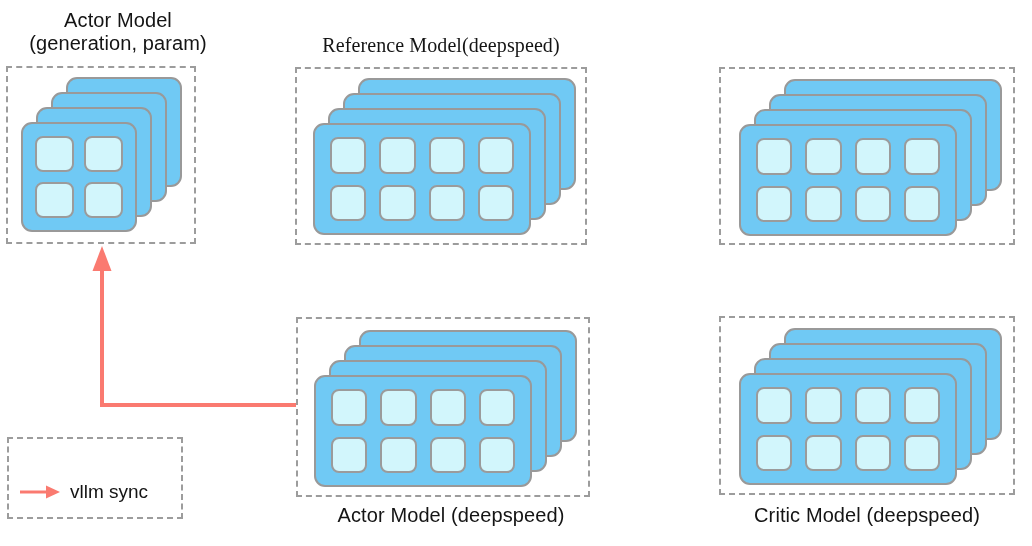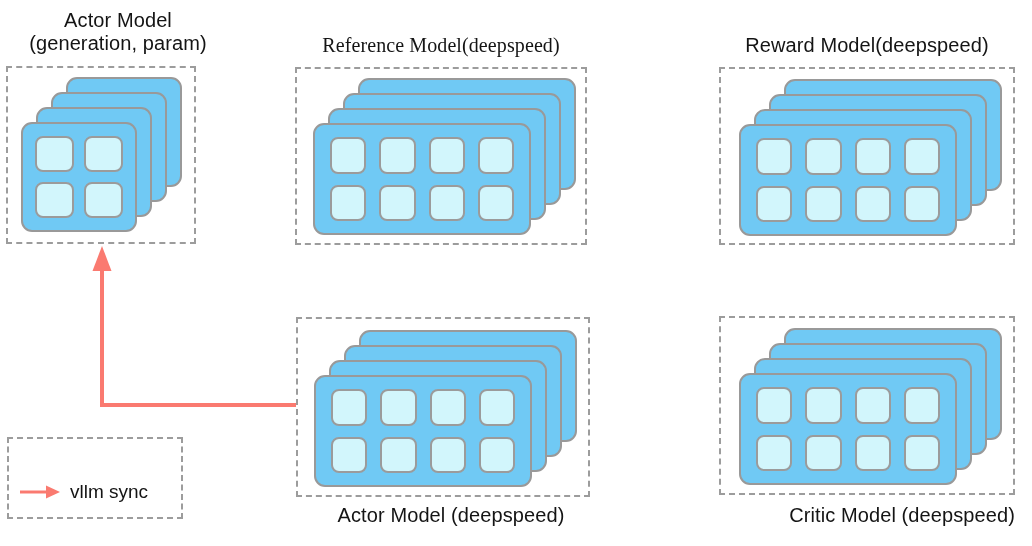--- a/index.html
+++ b/index.html
@@ -84,21 +84,20 @@
           <div class="cell"></div>
           <div class="cell"></div>
           <div class="cell"></div>
           <div class="cell"></div>
           <div class="cell"></div>
           <div class="cell"></div>
         </div>
       </div>
   </div>
 
-  <div class="group-title" style="left:719px;top:34px;width:296px;">Reward Model(deepspeed)</div>
   <div class="dashed-box" style="left:719px;top:67px;width:296px;height:178px;">
     <div class="stack wide">
         <div class="card" style="left: 63px; top: 10px;"></div>
         <div class="card" style="left: 48px; top: 25px;"></div>
         <div class="card" style="left: 33px; top: 40px;"></div>
         <div class="card front" style="left: 18px; top: 55px; grid-template-columns: repeat(4, 1fr); grid-template-rows: repeat(2, 1fr);">
           <div class="cell"></div>
           <div class="cell"></div>
           <div class="cell"></div>
           <div class="cell"></div>
@@ -139,21 +138,21 @@
           <div class="cell"></div>
           <div class="cell"></div>
           <div class="cell"></div>
           <div class="cell"></div>
           <div class="cell"></div>
           <div class="cell"></div>
           <div class="cell"></div>
         </div>
       </div>
   </div>
-  <div class="group-title" style="left:719px;top:504px;width:296px;text-align:right;">Critic Model (deepspeed)</div>
+  <div class="group-title" style="left:719px;top:504px;width:296px;">Critic Model (deepspeed)</div>
 
   <div class="dashed-box" style="left:7px;top:437px;width:176px;height:82px;"></div>
   <div class="legend-row">
     <svg width="42" height="16" viewBox="0 0 42 16">
       <line x1="1" y1="8" x2="27" y2="8" stroke-width="3" class="arrow-stroke" style="stroke-width:3"></line>
       <polygon class="arrow-fill" points="27,1.5 27,14.5 41,8"></polygon>
     </svg>
     <span class="legend-label">vllm sync</span>
   </div>
 

